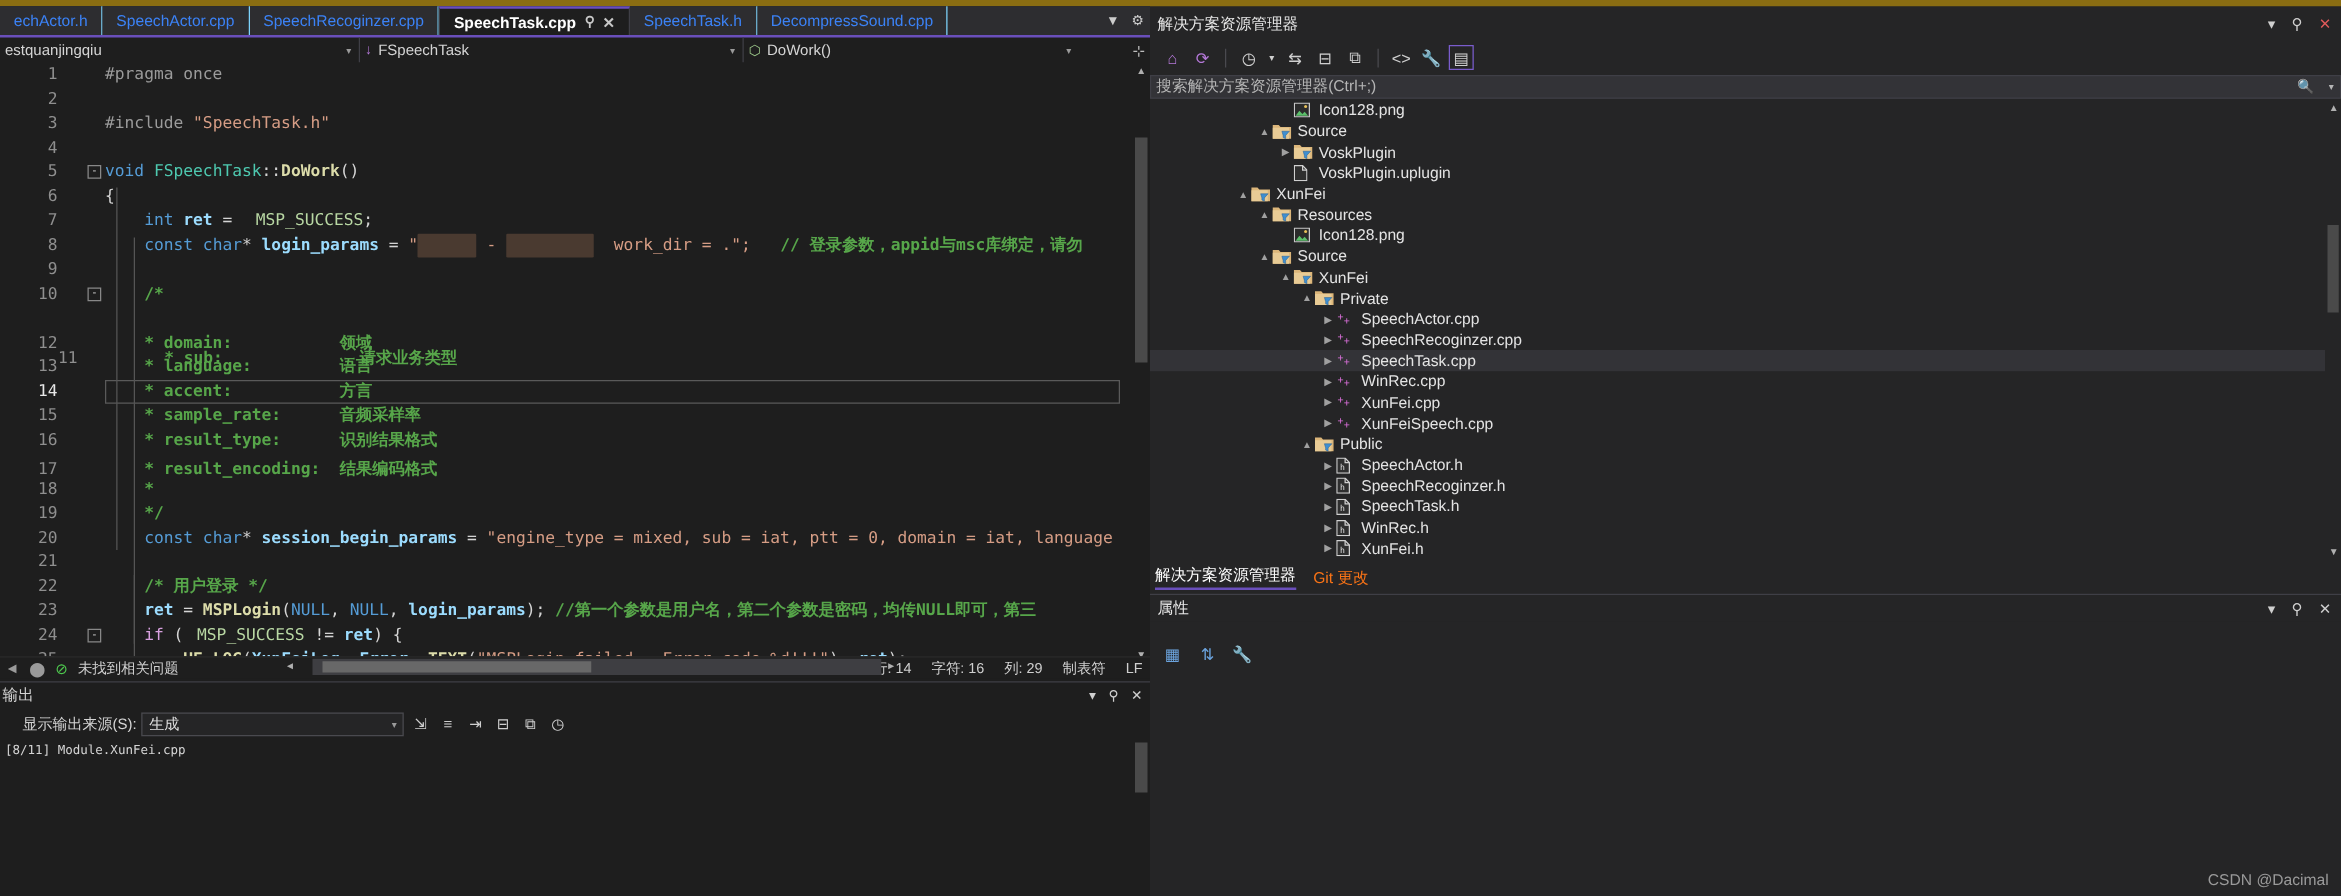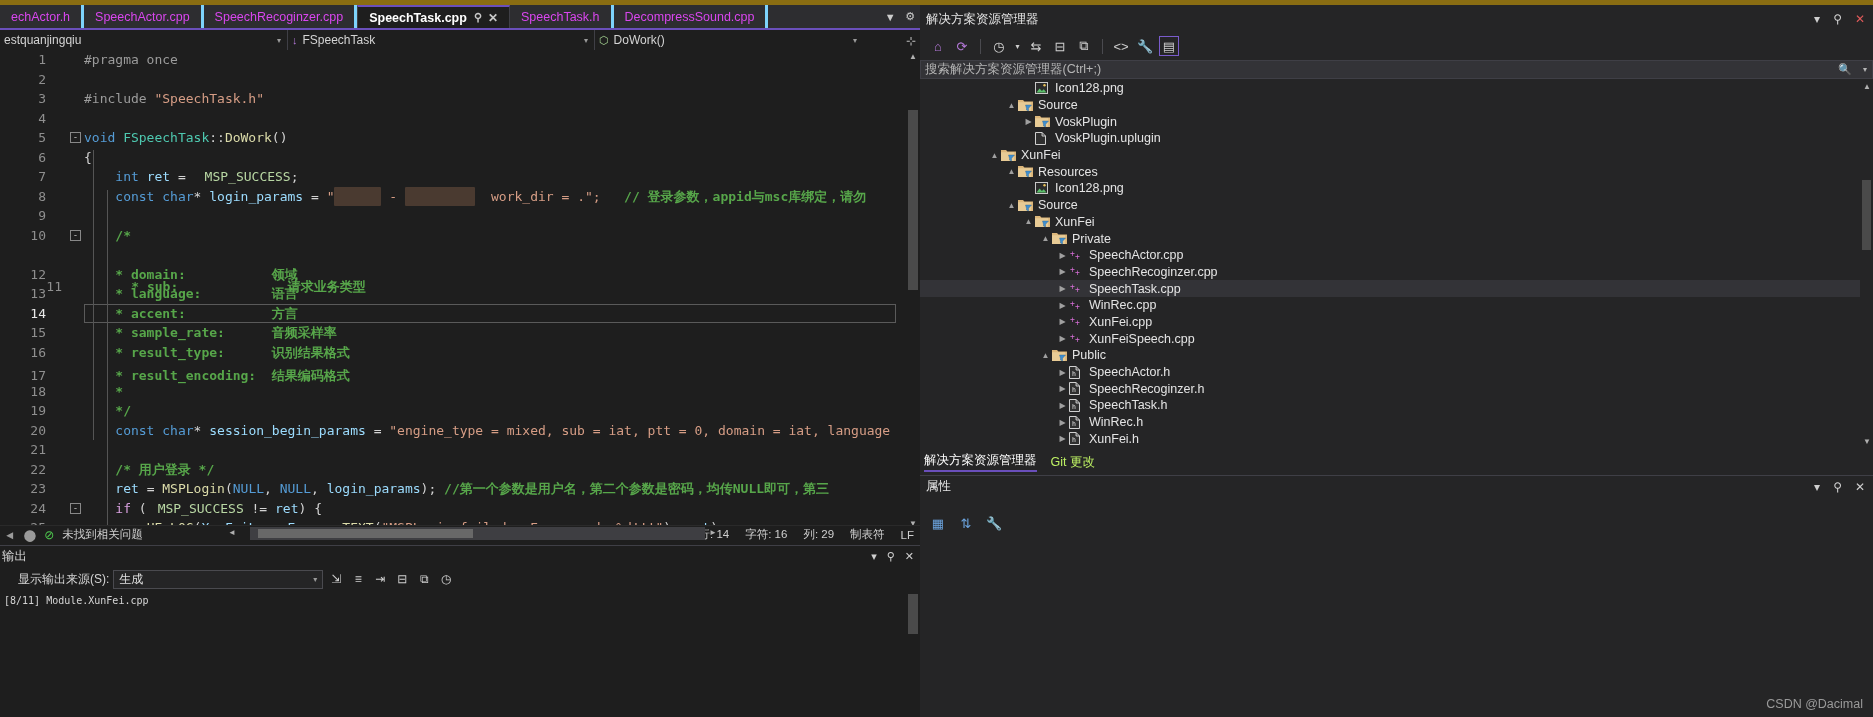--- a/index.html
+++ b/index.html
@@ -14,22 +14,22 @@
   
   .gold-strip { position:absolute; left:0; top:0; width:1873px; height:6px; background:#8a6d12; }
 
   
   .editor-pane { position:absolute; left:0; top:5px; width:920px; height:712px; background:#1e1e1e; }
 
   
   .tabstrip { position:absolute; left:0; top:0; width:920px; height:23px; background:#2d2d30; display:flex; align-items:stretch; }
   .tab {
     display:flex; align-items:center; padding:0 11px;
-    font-size:12.5px; color:#d946ef; background:#2d2d30;
-    border-right:3px solid #7dd3fc; white-space:nowrap;
+    font-size:12.5px; color:#3b82f6; background:#2d2d30;
+    border-right:1px solid #7dd3fc; white-space:nowrap;
   }
   .tab.active {
     background:#1e1e1e; color:#ffffff; font-weight:bold;
     border-top:2px solid #6a4fbb; border-right:1px solid #3f3f46; border-left:1px solid #3f3f46;
   }
   .tab .pin { margin-left:7px; font-size:11px; color:#c8c8c8; }
   .tab .x  { margin-left:6px; font-size:12px; color:#c8c8c8; }
   .tabstrip-right { position:absolute; right:0; top:0; height:23px; width:40px; display:flex; align-items:center; justify-content:space-around; background:#2d2d30; }
   .tabstrip-right span { color:#cccccc; font-size:11px; }
 
@@ -51,26 +51,26 @@
   .ln.cur { color:#e8e8e8; }
   .code { position:absolute; left:84px; top:0; color:#d4d4d4; }
   .fold { position:absolute; left:70px; top:4px; width:11px; height:11px; border:1px solid #888; color:#c6c6c6; font-size:9px; line-height:9px; text-align:center; }
   .cur-row { position:absolute; left:84px; width:812px; height:19px; border:1px solid #5a5a5a; background:transparent; }
   .ind-line { position:absolute; width:1px; background:#555; }
 
   
   .kw   { color:#559cd6; }     
   .kw2  { color:#d8a0df; }     
   .typ  { color:#4ec9b0; }     
-  .fn   { color:#dcdcaa; }     
+  .fn   { color:#dcdcaa;font-weight:bold; }     
   .str  { color:#d69d85; }     
   .cmt  { color:#57a64a;font-weight:bold; }     
   .mac  { color:#b8d7a3;padding-left:11px; }     
   .pre  { color:#9b9b9b; }     
-  .var  { color:#9cdcfe; }     
+  .var  { color:#9cdcfe;font-weight:bold; }     
   .pun  { color:#d4d4d4; }
   .redact { display:inline-block; background:#4a3a30; color:transparent; border-radius:1px; }
 
   
   .ed-scroll { position:absolute; right:0; top:45px; width:14px; height:480px; background:#1e1e1e; }
   .ed-scroll .thumb { position:absolute; left:2px; top:60px; width:10px; height:180px; background:#4a4a4a; }
   .ed-scroll .arrow { position:absolute; left:3px; color:#b0b0b0; font-size:8px; }
 
   
   .ed-status { position:absolute; left:0; top:520px; width:920px; height:18px; background:#1e1e1e; display:flex; align-items:center; font-size:11.5px; color:#cfcfcf; border-top:1px solid #2a2a2a;}
@@ -114,21 +114,21 @@
   .fico { display:inline-block; width:17px; flex:0 0 17px; text-align:center; }
   .lbl  { padding-left:3px; }
 
   .se-vscroll { position:absolute; right:0; top:75px; width:13px; height:368px; background:#252526; }
   .se-vscroll .thumb { position:absolute; left:2px; top:100px; width:9px; height:70px; background:#4a4a4a; }
   .se-vscroll .up, .se-vscroll .dn { position:absolute; left:3px; color:#b0b0b0; font-size:8px; }
 
   .se-tabs { position:absolute; left:0; top:447px; width:953px; height:20px; display:flex; align-items:center; gap:14px; padding-left:4px; font-size:12.5px; }
   .se-tabs .t { color:#e0e0e0; }
   .se-tabs .t.on { color:#ffffff; border-bottom:2px solid #6a4fbb; padding-bottom:1px; }
-  .se-tabs .t.off { color:#bef264; }
+  .se-tabs .t.off { color:#f97316; }
 
   .prop-header { position:absolute; left:0; top:470px; width:953px; height:22px; background:#252526; display:flex; align-items:center; font-size:12.5px; color:#e6e6e6; padding-left:6px; border-top:1px solid #3f3f46;}
   .prop-header .tools { position:absolute; right:8px; display:flex; gap:13px; color:#cfcfcf; font-size:12px; }
   .prop-toolbar { position:absolute; left:0; top:505px; width:953px; height:26px; display:flex; align-items:center; gap:8px; padding-left:8px; }
   .prop-toolbar .ti { width:20px; height:20px; display:flex; align-items:center; justify-content:center; color:#cfcfcf; font-size:13px; }
   .prop-toolbar .ti.accent { color:#6ba3dd; }
 
   .watermark { position:absolute; right:10px; bottom:6px; font-size:12.5px; color:#9a9a9a; }
 
   

